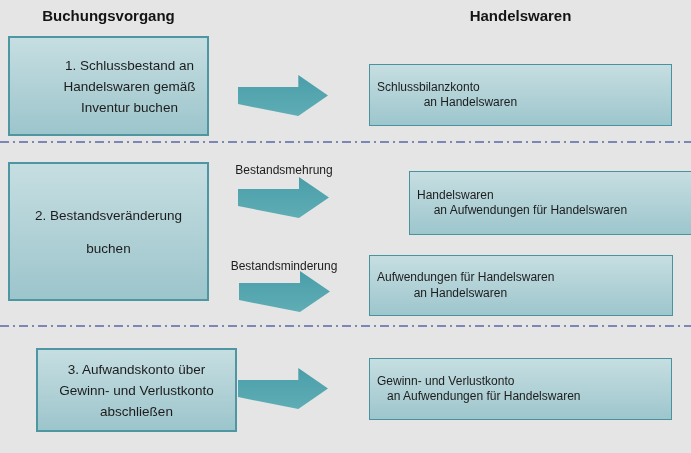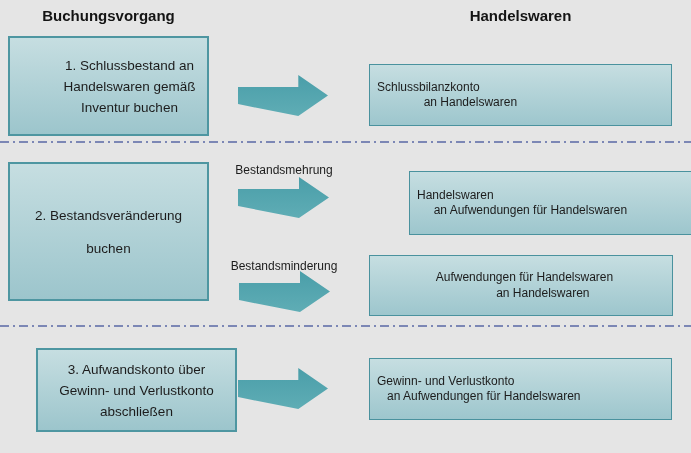--- a/index.html
+++ b/index.html
@@ -71,21 +71,21 @@
 
   <div class="arrow-label" style="top:163px;">Bestandsmehrung</div>
   <div class="arrow" style="left:238px; top:177px; width:91px;"></div>
   <div class="bbox" style="top:171px; height:64px; width:304px;margin-left:40px;">
     <div class="acct-line">Handelswaren</div>
     <div class="acct-line">     an Aufwendungen für Handelswaren</div>
   </div>
 
   <div class="arrow-label" style="top:259px;">Bestandsminderung</div>
   <div class="arrow" style="left:239px; top:271px; width:91px;"></div>
-  <div class="bbox" style="top:255px; height:61px; width:304px;text-align:center;">
+  <div class="bbox" style="top:255px; height:61px; width:304px;">
     <div class="acct-line">Aufwendungen für Handelswaren</div>
     <div class="acct-line">           an Handelswaren</div>
   </div>
 
   <svg class="sep" style="top:324px;">
     <line x1="0" y1="2" x2="691" y2="2" stroke="#5a68a5" stroke-width="1.6" stroke-dasharray="9 4 2 4"></line>
   </svg>
 
   <div class="pbox" style="top:348px; height:84px;margin-left:28px;">
     <div>3. Aufwandskonto über</div>

